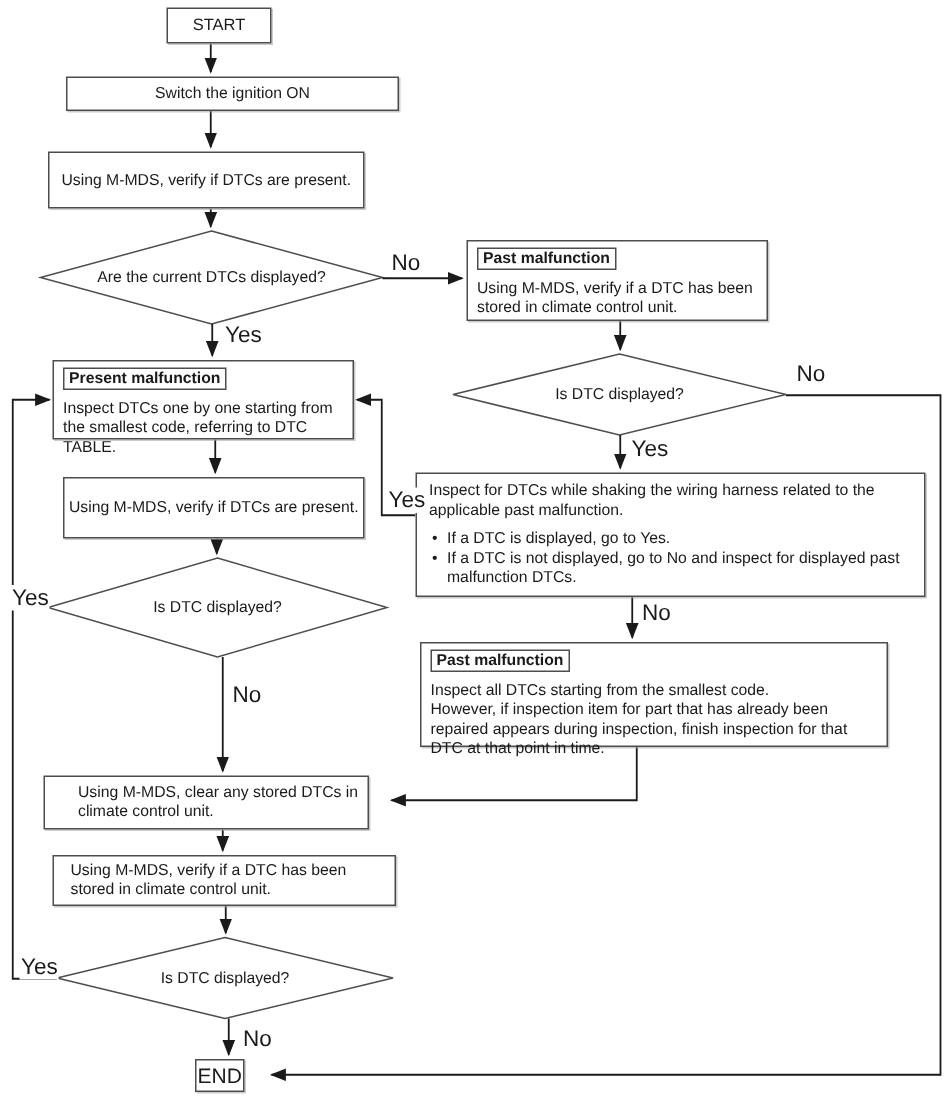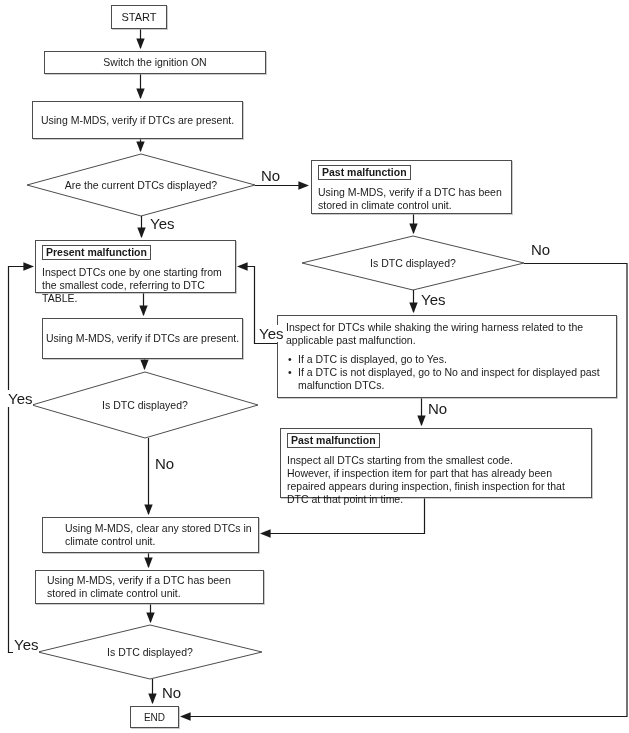--- a/index.html
+++ b/index.html
@@ -98,21 +98,21 @@
       <line x1="144.5" y1="358" x2="144.5" y2="369" marker-end="url(#arrow)"></line>
       <line x1="148.5" y1="438" x2="148.5" y2="514" marker-end="url(#arrow)"></line>
       <line x1="148.5" y1="552" x2="148.5" y2="567" marker-end="url(#arrow)"></line>
       <line x1="150.5" y1="603" x2="150.5" y2="622" marker-end="url(#arrow)"></line>
       <line x1="152.5" y1="679" x2="152.5" y2="703" marker-end="url(#arrow)"></line>
       <line x1="32" y1="405.5" x2="8.5" y2="405.5"></line>
       <path d="M38,652.5 H8.5 V266.5 H33" marker-end="url(#arrow)"></path>
     </g>
   </svg>
 
-  <div class="node center" style="left:111px; top:5px; width:56px; height:24px; font-size:11px;">
+  <div class="node center" style="left:111px; top:5px; width:70px; height:24px; font-size:11px;">
     <span>START</span>
   </div>
 
   <div class="node center" style="left:44px; top:51px; width:222px; height:23px;">
     <span>Switch the ignition ON</span>
   </div>
 
   <div class="node center" style="left:32px; top:101px; width:211px; height:38px;">
     <span>Using M-MDS, verify if DTCs are present.</span>
   </div>
@@ -150,33 +150,33 @@
       <div class="bullet">If a DTC is not displayed, go to No and inspect for displayed past malfunction DTCs.</div>
     </div>
   </div>
 
   <div class="node padded" style="left:280px; top:428px; width:312px; height:70px;">
     <span class="title-box">Past malfunction</span>
     <div>Inspect all DTCs starting from the smallest code.</div>
     <div>However, if inspection item for part that has already been repaired appears during inspection, finish inspection for that DTC at that point in time.</div>
   </div>
 
-  <div class="node" style="left:42px; top:517px; width:217px; height:36px; padding:4px 6px 4px 22px; display:flex; align-items:center;">
+  <div class="node" style="left:29px; top:517px; width:217px; height:36px; padding:4px 6px 4px 22px; display:flex; align-items:center;">
     <span>Using M-MDS, clear any stored DTCs in climate control unit.</span>
   </div>
 
   <div class="node" style="left:35px; top:570px; width:229px; height:34px; padding:3px 4px 3px 11px; display:flex; align-items:center;">
     <span>Using M-MDS, verify if a DTC has been stored in climate control unit.</span>
   </div>
 
   <div class="diamond-label" style="left:60px; top:646px; width:180px;">
     <span>Is DTC displayed?</span>
   </div>
 
-  <div class="node center" style="left:130px; top:706px; width:49px; height:22px; font-size:10px;">
+  <div class="node center" style="left:130px; top:706px; width:33px; height:22px; font-size:14px;">
     <span>END</span>
   </div>
 
   <span class="edge-label" style="left:260px; top:167px;">No</span>
   <span class="edge-label" style="left:149px; top:215px;">Yes</span>
   <span class="edge-label" style="left:530px; top:241px;">No</span>
   <span class="edge-label" style="left:420px; top:291px;">Yes</span>
   <span class="edge-label" style="left:258px; top:325px;">Yes</span>
   <span class="edge-label" style="left:427px; top:400px;">No</span>
   <span class="edge-label" style="left:7px; top:390px;">Yes</span>

